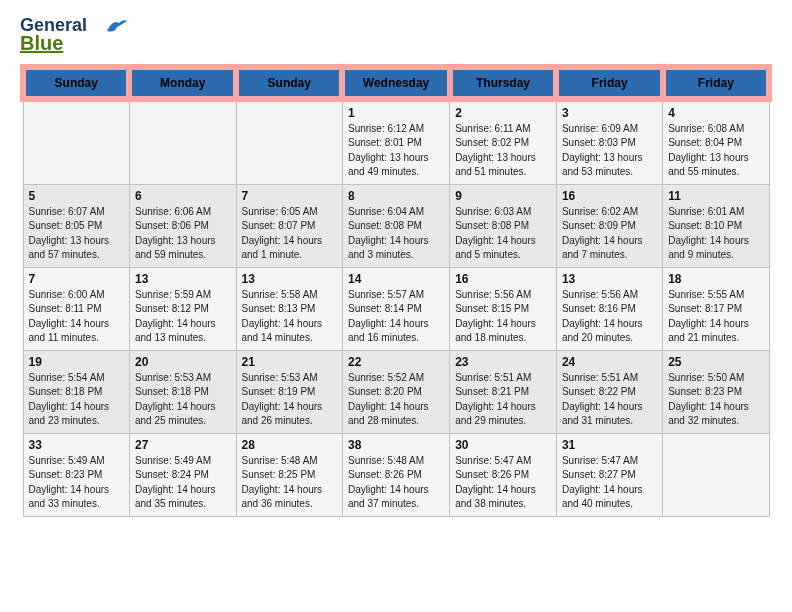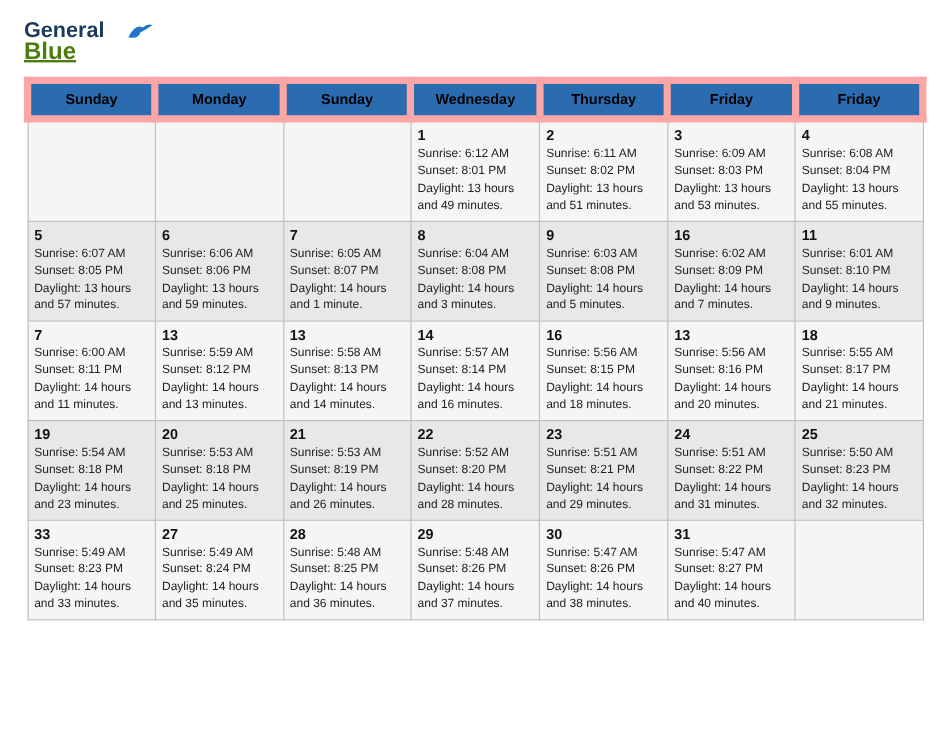--- a/index.html
+++ b/index.html
@@ -233,21 +233,21 @@
         </td>
         <td>
           <span class="day-number">27</span>
           <div class="day-info">Sunrise: 5:49 AM<br>Sunset: 8:24 PM<br>Daylight: 14 hours<br>and 35 minutes.</div>
         </td>
         <td>
           <span class="day-number">28</span>
           <div class="day-info">Sunrise: 5:48 AM<br>Sunset: 8:25 PM<br>Daylight: 14 hours<br>and 36 minutes.</div>
         </td>
         <td>
-          <span class="day-number">29</span>
+          <span class="day-number">38</span>
           <div class="day-info">Sunrise: 5:48 AM<br>Sunset: 8:26 PM<br>Daylight: 14 hours<br>and 37 minutes.</div>
         </td>
         <td>
           <span class="day-number">30</span>
           <div class="day-info">Sunrise: 5:47 AM<br>Sunset: 8:26 PM<br>Daylight: 14 hours<br>and 38 minutes.</div>
         </td>
         <td>
           <span class="day-number">31</span>
           <div class="day-info">Sunrise: 5:47 AM<br>Sunset: 8:27 PM<br>Daylight: 14 hours<br>and 40 minutes.</div>
         </td>

